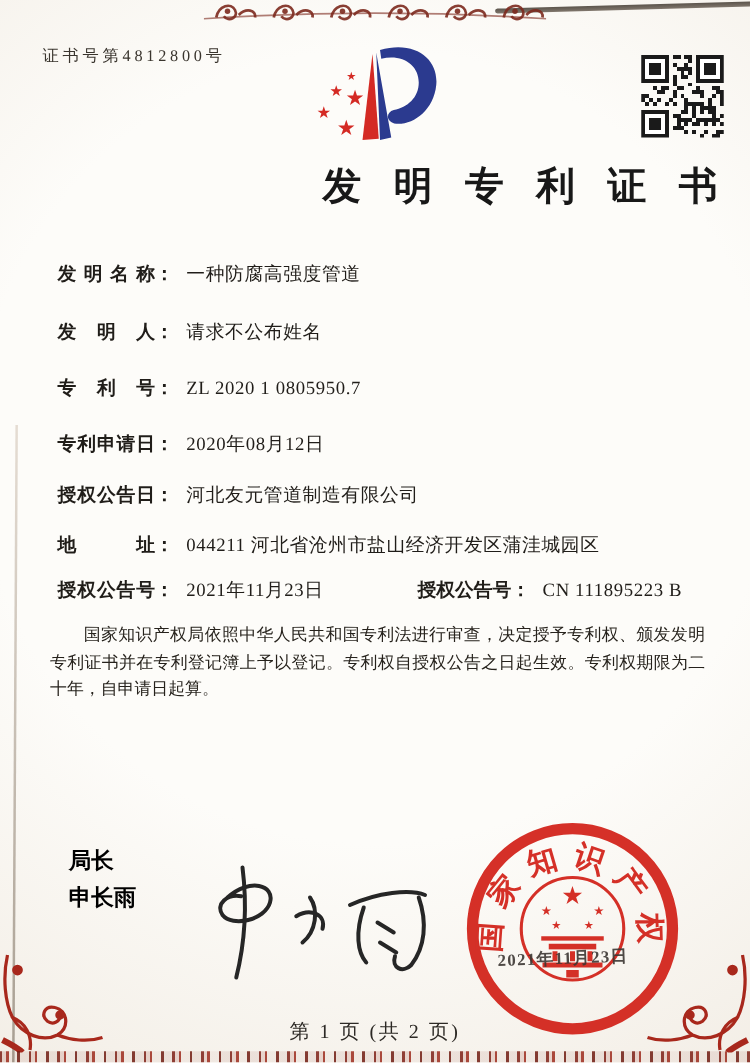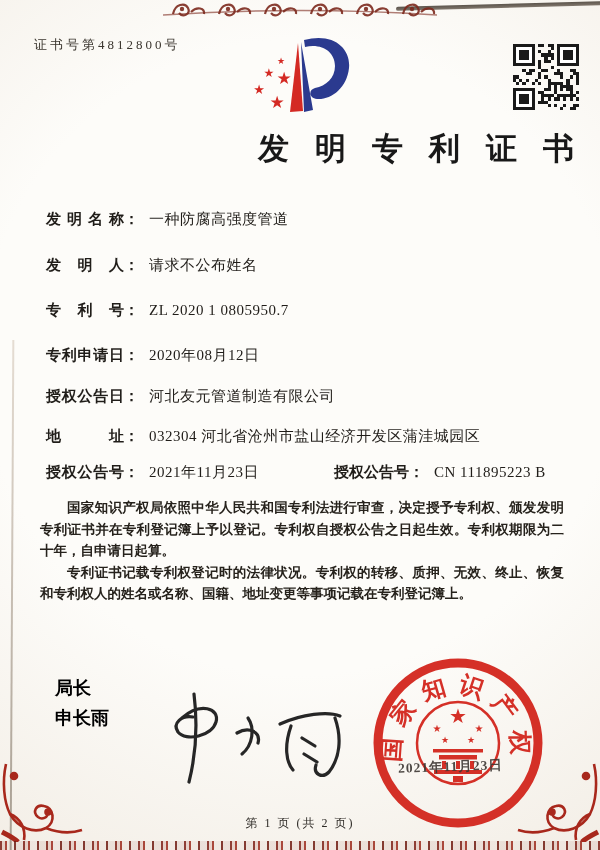--- a/index.html
+++ b/index.html
@@ -27,30 +27,30 @@
     vertical-align:bottom;font-weight:600;font-family:Liberation Mono, monospace;}
   .row .colon{font-weight:600;}
   .row .val{margin-left:10px;letter-spacing:.5px;}
   .r1{top:210px;} .r2{top:256px;} .r3{top:301px;} .r4{top:346px;}
   .r5{top:387px;} .r6{top:427px;} .r7{top:463px;}
   .grant-right{position:absolute;left:288px;top:0;white-space:nowrap;}
   .grant-right .lbl2{font-weight:600;}
   
   .body-text{left:40px;top:497px;width:524px;font-size:13.5px;line-height:21.5px;
     text-align:justify;color:#26221c;}
-  .body-text p{margin:0;text-indent:2em;font-weight:bold;}
+  .body-text p{margin:0;text-indent:2em;}
   
   .signer{left:55px;top:673px;font-size:18px;line-height:30px;color:#000000;font-weight:600;}
   .sig-svg{left:130px;top:688px;width:235px;height:100px;}
   
   .seal{left:363px;top:648px;width:190px;height:190px;opacity:.95;}
   .seal-date{left:368px;top:758px;width:165px;text-align:center;font-size:13.5px;
     color:#3c3733;letter-spacing:1px;transform:rotate(-2deg);opacity:.9;font-weight:600;}
   
-  .footer{left:0;top:815px;width:600px;text-align:center;font-size:12px;color:#2c2925;letter-spacing:2px;}
+  .footer{left:0;top:815px;width:600px;text-align:center;font-size:16px;color:#2c2925;letter-spacing:2px;}
   
   .top-orn{left:163px;top:0;width:274px;height:20px;}
   .corner{width:84px;height:80px;bottom:8px;}
   .corner.l{left:0;}
   .corner.r{right:0;transform:scaleX(-1);}
   .bottom-strip{left:0;bottom:0;width:600px;height:9px;opacity:.85;
     background:repeating-linear-gradient(90deg,#7d1f15 0 2px,rgba(150,40,25,.18) 2px 5px,
       #9c2a1c 5px 7px,rgba(125,31,21,.05) 7px 14px,#6f1a10 14px 16px,rgba(125,31,21,.1) 16px 23px);}
 </style>
 </head>
@@ -236,32 +236,31 @@
 <div class="abs row r3">
   <span class="lbl">专利号</span><span class="colon">：</span><span class="val">ZL 2020 1 0805950.7</span>
 </div>
 <div class="abs row r4">
   <span class="lbl">专利申请日</span><span class="colon">：</span><span class="val">2020年08月12日</span>
 </div>
 <div class="abs row r5">
   <span class="lbl">授权公告日</span><span class="colon">：</span><span class="val">河北友元管道制造有限公司</span>
 </div>
 <div class="abs row r6">
-  <span class="lbl">地址</span><span class="colon">：</span><span class="val">032304 河北省沧州市盐山经济开发区蒲洼城园区</span>
+  <span class="lbl">地址</span><span class="colon">：</span><span class="val">044211 河北省沧州市盐山经济开发区蒲洼城园区</span>
 </div>
 <div class="abs row r7">
   <span class="lbl">授权公告号</span><span class="colon">：</span><span class="val">2021年11月23日</span>
   <span class="grant-right">
     <span class="lbl2">授权公告号</span><span class="colon">：</span><span class="val">CN 111895223 B</span>
   </span>
 </div>
 
 <div class="abs body-text">
   <p>国家知识产权局依照中华人民共和国专利法进行审查，决定授予专利权、颁发发明专利证书并在专利登记簿上予以登记。专利权自授权公告之日起生效。专利权期限为二十年，自申请日起算。</p>
-  <p>专利证书记载专利权登记时的法律状况。专利权的转移、质押、无效、终止、恢复和专利权人的姓名或名称、国籍、地址变更等事项记载在专利登记簿上。</p>
 </div>
 
 <div class="abs signer">
   <div>局长</div>
   <div>申长雨</div>
 </div>
 
 <svg class="abs sig-svg" viewBox="0 0 235 100" fill="none" stroke="#262626" stroke-width="3.2" stroke-linecap="round">
   <path d="M52,30 C70,14 90,20 86,34 C82,48 56,54 48,44 C42,35 52,27 63,29"></path>
   <path d="M64,6 C67,30 67,62 59,94"></path>

